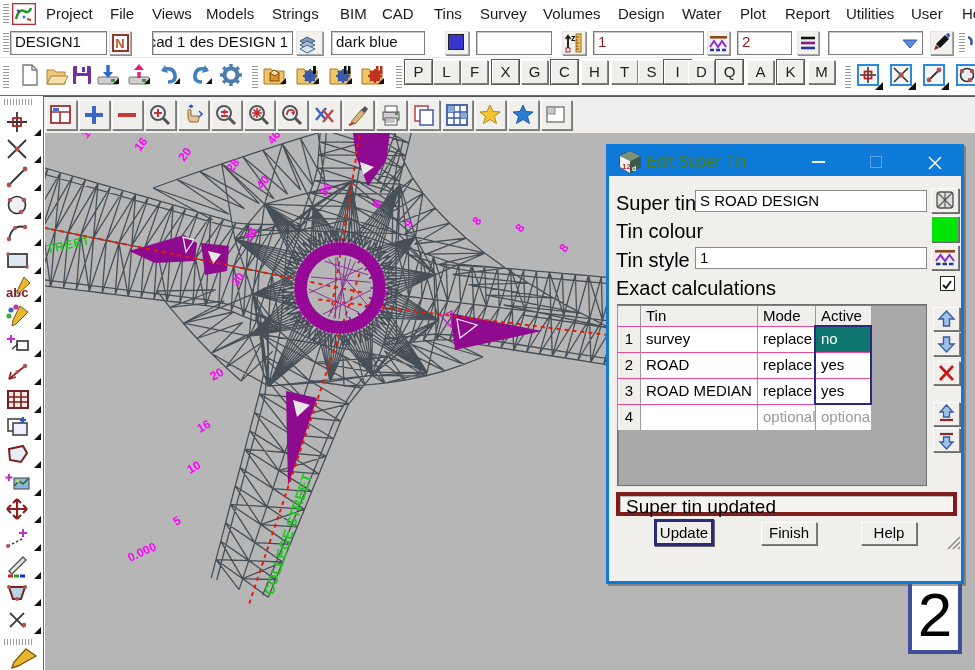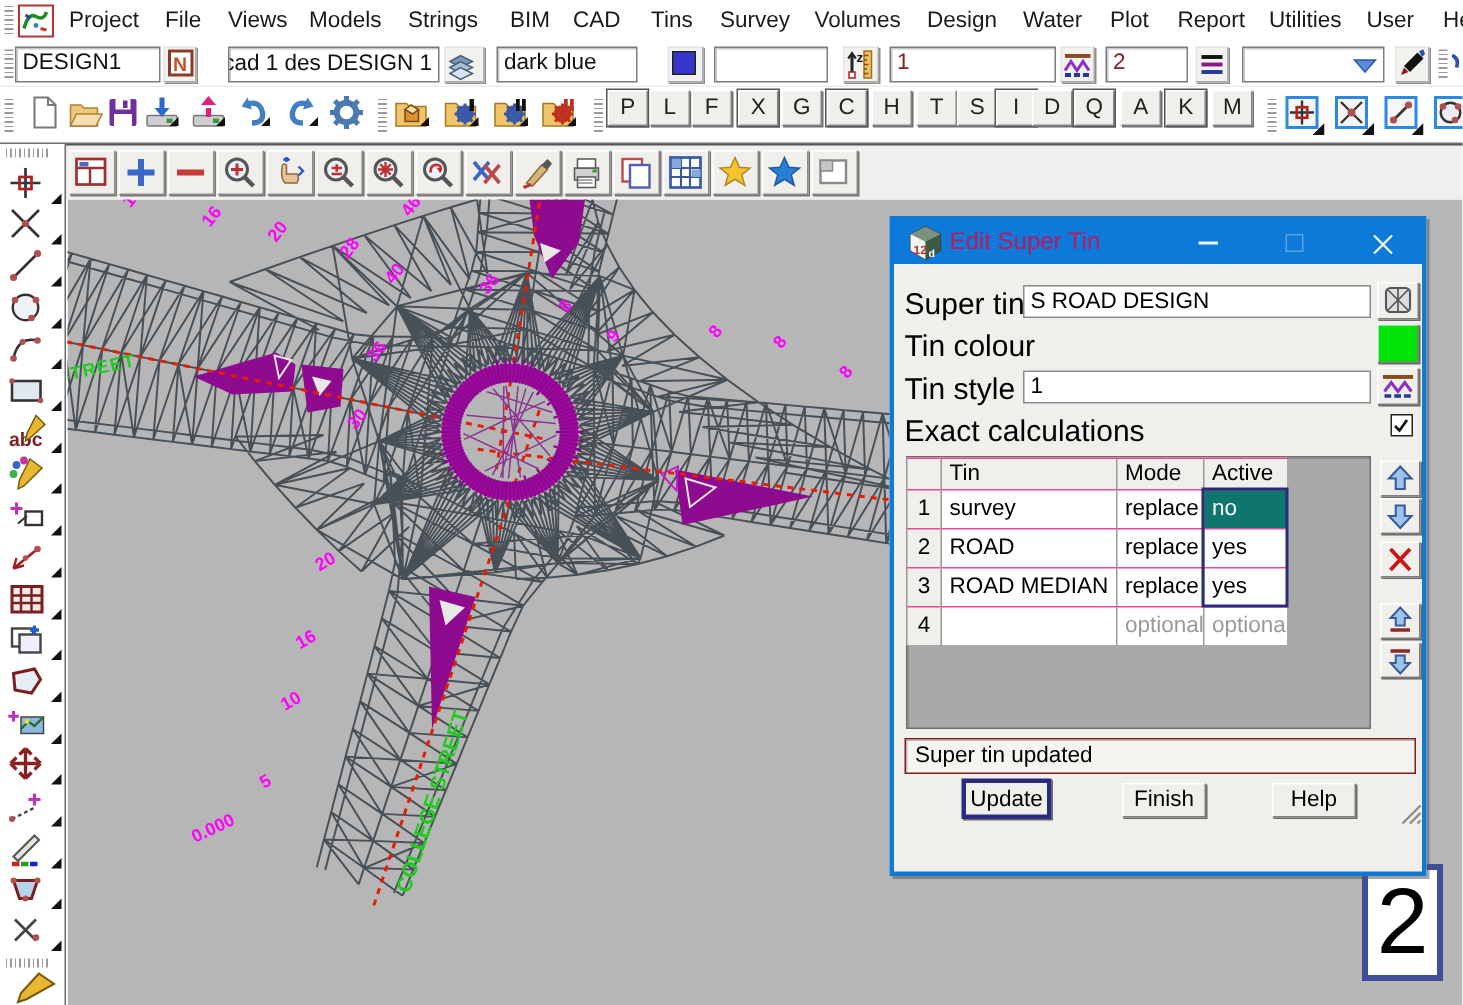--- a/index.html
+++ b/index.html
@@ -456,31 +456,31 @@
 <text x="145" y="341" transform="rotate(-30 145 341)" font-family="Liberation Sans, sans-serif" font-size="12" font-weight="bold" fill="#ff00ff">10</text>
 <text x="131" y="393" transform="rotate(-30 131 393)" font-family="Liberation Sans, sans-serif" font-size="12" font-weight="bold" fill="#ff00ff">5</text>
 <text x="85" y="429" transform="rotate(-25 85 429)" font-family="Liberation Sans, sans-serif" font-size="12" font-weight="bold" fill="#ff00ff">0.000</text>
 <text x="205" y="109" transform="rotate(-52 205 109)" font-family="Liberation Sans, sans-serif" font-size="12" font-weight="bold" fill="#ff00ff">36</text>
 <text x="192" y="154" transform="rotate(-52 192 154)" font-family="Liberation Sans, sans-serif" font-size="12" font-weight="bold" fill="#ff00ff">30</text>
 <text x="-6" y="122" transform="rotate(-12 -6 122)" font-family="Liberation Sans, sans-serif" font-size="12" font-weight="bold" fill="#1ecc1e" letter-spacing="1px">STREET</text>
 <text x="228" y="463" transform="rotate(-72 228 463)" font-family="Liberation Sans, sans-serif" font-size="14" font-weight="bold" fill="#1ecc1e">COLLEGE STREET</text>
 </svg>
 </div>
 <div class="abs" style="left:908px;top:576px;width:54px;height:78px;background:#fff;border:4px solid #404e9c;color:#000;font-size:62px;text-align:center;line-height:70px">2</div>
-<div class="abs" style="left:593px;top:144px;width:358px;height:440px;background:#f1efeb;border:3px solid #0d79d8;box-shadow:2px 2px 0 rgba(90,90,90,.55)">
+<div class="abs" style="left:606px;top:144px;width:358px;height:440px;background:#f1efeb;border:3px solid #0d79d8;box-shadow:2px 2px 0 rgba(90,90,90,.55)">
 <div class="abs" style="left:-1px;top:-1px;width:354px;height:30px;background:#0d79d8"></div>
 <svg class="abs" style="left:10px;top:3px" width="22" height="24" viewBox="0 0 22 24">
 <path d="M11 1 L21 6 L21 17 L11 23 L1 17 L1 6 Z" fill="#8ea08e" stroke="#333" stroke-width="0.8"></path>
 <path d="M1 6 L11 11 L11 23 L1 17 Z" fill="#f2f2f2"></path>
 <path d="M21 6 L11 11 L11 23 L21 17 Z" fill="#3c5a46"></path>
 <path d="M11 1 L21 6 L11 11 L1 6 Z" fill="#7c907c"></path>
 <text x="3" y="19" font-size="8" font-weight="bold" fill="#c03030">12</text>
 <text x="13" y="21" font-size="7" font-weight="bold" fill="#fff">d</text>
     </svg>
-<div class="abs" style="left:37px;top:3px;height:24px;line-height:24px;font-size:16px;color:#be185d">Edit Super Tin</div>
+<div class="abs" style="left:37px;top:3px;height:24px;line-height:24px;font-size:16px;color:#4d7c0f">Edit Super Tin</div>
 <div class="abs" style="left:203px;top:14px;width:13px;height:2px;background:#eef4fb"></div>
 <div class="abs" style="left:261px;top:9px;width:12px;height:12px;border:1px solid #5aa2e2"></div>
 <svg class="abs" style="left:319px;top:9px" width="14" height="14" viewBox="0 0 14 14">
       <path d="M1 1 L13 13 M13 1 L1 13" stroke="#eef4fb" stroke-width="1.6"></path>
     </svg>
 <div class="dlbl" style="left:7px;top:45px">Super tin</div>
 <div class="dinp" style="top:43px">S ROAD DESIGN</div>
 <div class="dlbl" style="left:7px;top:73px">Tin colour</div>
 <div class="dlbl" style="left:7px;top:102px">Tin style</div>
 <div class="dinp" style="top:100px">1</div>
@@ -535,19 +535,19 @@
 <div class="dbtn" style="left:324px;top:255px;width:27px;height:24px"></div>
     <svg class="abs" style="left:327px;top:257px" width="21" height="20" viewBox="0 0 21 20">
       <path d="M10.5 1 L17 8 L13.5 8 L13.5 13 L7.5 13 L7.5 8 L4 8 Z" fill="#9cc3ea" stroke="#3a5a9a" stroke-width="1.3"></path>
       <path d="M4 16 h13" stroke="#8a2a2a" stroke-width="2.2"></path>
     </svg>
 <div class="dbtn" style="left:324px;top:281px;width:27px;height:24px"></div>
     <svg class="abs" style="left:327px;top:283px" width="21" height="20" viewBox="0 0 21 20">
       <path d="M10.5 19 L17 12 L13.5 12 L13.5 7 L7.5 7 L7.5 12 L4 12 Z" fill="#9cc3ea" stroke="#3a5a9a" stroke-width="1.3"></path>
       <path d="M4 4 h13" stroke="#8a2a2a" stroke-width="2.2"></path>
     </svg>
-<div class="abs" style="left:7px;top:345px;width:341px;height:24px;background:#f6f4f1;border:1px solid #7f1d1d;box-shadow:inset 1px 1px 0 #bbb;font-size:15px;line-height:22px;padding-left:6px">Super tin updated</div>
+<div class="abs" style="left:7px;top:345px;width:341px;height:24px;background:#f6f4f1;border:4px solid #7f1d1d;box-shadow:inset 1px 1px 0 #bbb;font-size:19px;line-height:22px;padding-left:6px">Super tin updated</div>
 <div class="abs" style="left:45px;top:372px;width:60px;height:27px;border:3px solid #2a2a80;background:#f1efeb;font-size:15px;text-align:center;line-height:21px;box-shadow:1px 1px 0 #696969">Update</div>
 <div class="dbtn" style="left:152px;top:375px;width:56px;height:23px;font-size:15px;text-align:center;line-height:20px">Finish</div>
 <div class="dbtn" style="left:252px;top:375px;width:56px;height:23px;font-size:15px;text-align:center;line-height:20px">Help</div>
 <svg class="abs" style="left:336px;top:388px" width="16" height="15" viewBox="0 0 16 15">
       <path d="M15 2 L3 14 M15 7 L8 14 M15 12 L13 14" stroke="#8a8a8a" stroke-width="1.5"></path>
     </svg>
 </div>
 </body></html>

